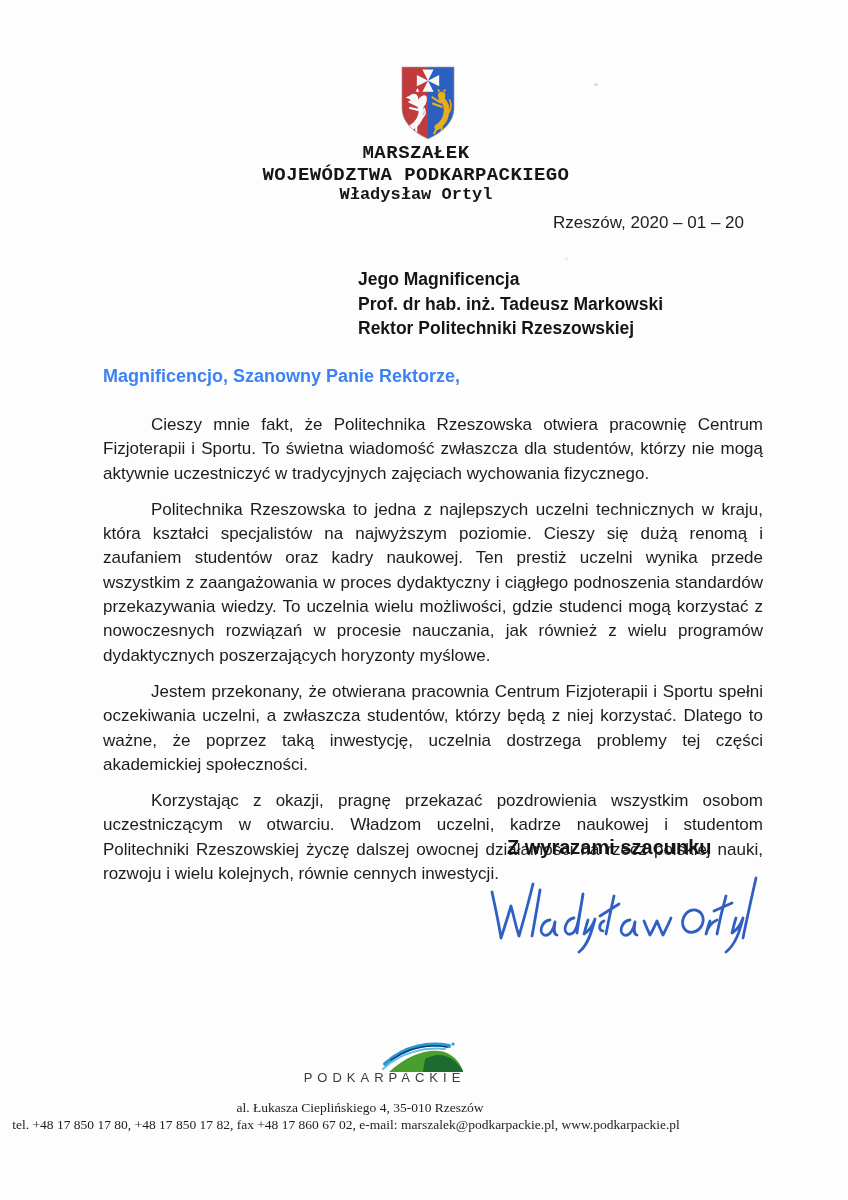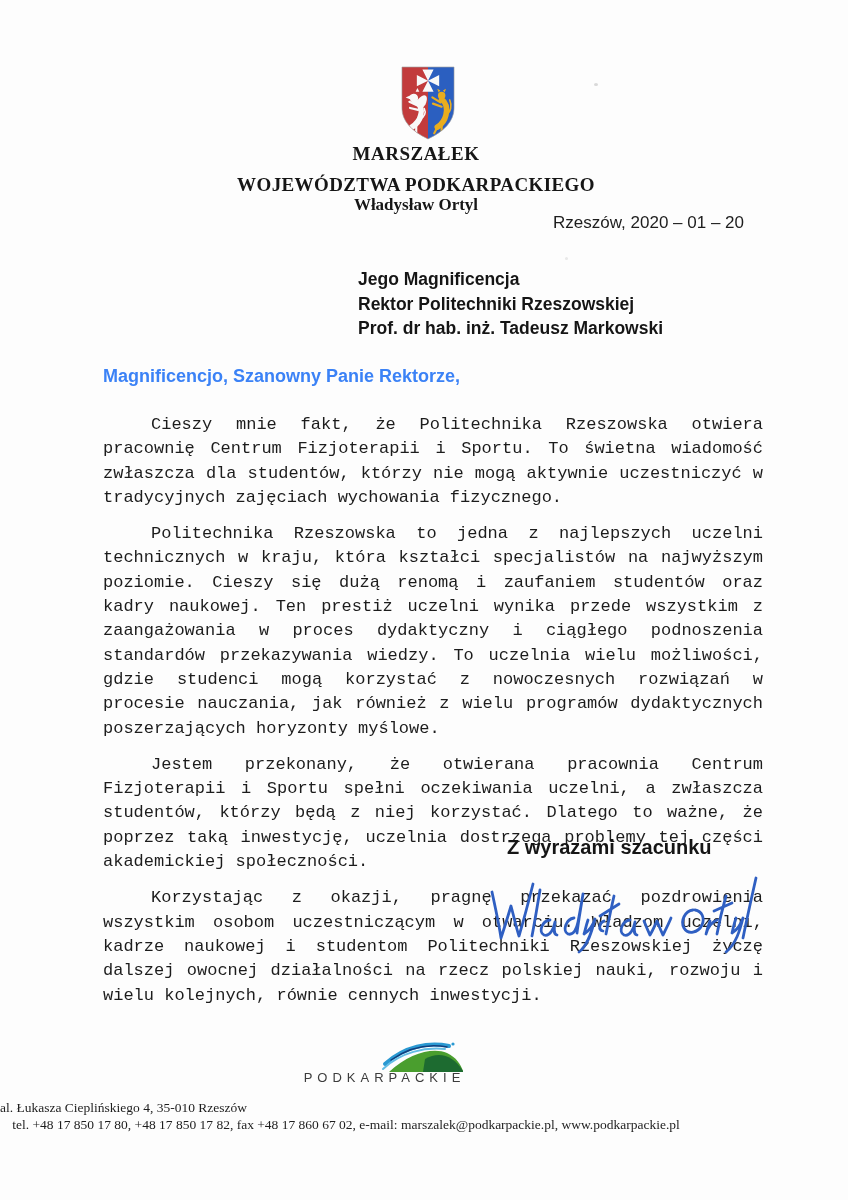--- a/index.html
+++ b/index.html
@@ -4,45 +4,45 @@
 <style>
   html,body{margin:0;padding:0;background:#ffffff;}
   .page{
     position:relative;width:848px;height:1200px;background:#fdfdfd;
     font-family:"Liberation Sans",sans-serif;color:#1b1b1b;overflow:hidden;
   }
   
   .crest{position:absolute;top:63px;left:397px;width:62px;height:80px;}
   .letterhead{
     position:absolute;top:144px;left:0;width:832px;text-align:center;
-    font-family:Liberation Serif, serif;font-weight:bold;color:#161616;
+    font-family:Liberation Mono, monospace;font-weight:bold;color:#161616;
   }
   .lh-line1{font-size:19px;letter-spacing:.5px;line-height:19px;}
-  .lh-line2{font-size:19px;letter-spacing:.4px;line-height:20px;margin-top:12px;}
+  .lh-line2{font-size:19px;letter-spacing:.4px;line-height:20px;margin-top:2px;}
   .lh-name{font-size:17px;margin-top:0;}
   .dateline{position:absolute;top:213px;right:104px;font-size:17px;color:#1d1d1d;}
   
   .recipient{position:absolute;top:267px;left:358px;font-size:17.5px;font-weight:bold;line-height:24.5px;color:#151515;}
   .salutation{position:absolute;top:366px;left:103px;font-size:18px;font-weight:bold;color:#3b82f6;}
   
   .body-text{
     position:absolute;top:413px;left:103px;width:660px;
     font-size:17px;line-height:24.3px;text-align:justify;color:#1c1c1c;
   }
-  .body-text p{margin:0 0 12px 0;text-indent:48px;font-family:Liberation Mono, monospace;}
+  .body-text p{margin:0 0 12px 0;text-indent:48px;}
   .closing{position:absolute;top:836px;left:507px;font-size:20px;font-weight:bold;color:#151515;}
   .signature-svg{position:absolute;top:864px;left:478px;}
   
   .logo-art{position:absolute;top:1039px;left:50%;transform:translateX(-50%);}
   .logo-label{
     position:absolute;top:1070px;left:0;width:764px;text-align:center;
     font-size:13px;letter-spacing:5px;text-indent:5px;color:#3c3c3c;font-weight:500;
   }
   .footer-address{
-    position:absolute;top:1100px;left:0;width:694px;text-align:left;
+    position:absolute;top:1100px;left:13px;width:694px;text-align:center;
     font-family:"Liberation Serif",serif;font-size:13.5px;color:#1d1d1d;
   }
   .footer-contact{
     position:absolute;top:1117px;left:0;width:692px;text-align:center;
     font-family:"Liberation Serif",serif;font-size:13.5px;color:#1d1d1d;
   }
   .scan-dot{position:absolute;background:#c2c2c2;border-radius:50%;opacity:.6;}
 </style>
 </head>
 <body>
@@ -86,22 +86,22 @@
   <div class="letterhead">
     <div class="lh-line1">MARSZAŁEK</div>
     <div class="lh-line2">WOJEWÓDZTWA PODKARPACKIEGO</div>
     <div class="lh-name">Władysław Ortyl</div>
   </div>
 
   <div class="dateline">Rzeszów, 2020 – 01 – 20</div>
 
   <div class="recipient">
     <div>Jego Magnificencja</div>
+    <div>Prof. dr hab. inż. Tadeusz Markowski</div>
     <div>Rektor Politechniki Rzeszowskiej</div>
-    <div>Prof. dr hab. inż. Tadeusz Markowski</div>
   </div>
 
   <div class="salutation">Magnificencjo, Szanowny Panie Rektorze,</div>
 
   <div class="body-text">
     <p>Cieszy mnie fakt, że Politechnika Rzeszowska otwiera pracownię Centrum Fizjoterapii i Sportu. To świetna wiadomość zwłaszcza dla studentów, którzy nie mogą aktywnie uczestniczyć w tradycyjnych zajęciach wychowania fizycznego.</p>
     <p>Politechnika Rzeszowska to jedna z najlepszych uczelni technicznych w kraju, która kształci specjalistów na najwyższym poziomie. Cieszy się dużą renomą i zaufaniem studentów oraz kadry naukowej. Ten prestiż uczelni wynika przede wszystkim z zaangażowania w proces dydaktyczny i ciągłego podnoszenia standardów przekazywania wiedzy. To uczelnia wielu możliwości, gdzie studenci mogą korzystać z nowoczesnych rozwiązań w procesie nauczania, jak również z wielu programów dydaktycznych poszerzających horyzonty myślowe.</p>
     <p>Jestem przekonany, że otwierana pracownia Centrum Fizjoterapii i Sportu spełni oczekiwania uczelni, a zwłaszcza studentów, którzy będą z niej korzystać. Dlatego to ważne, że poprzez taką inwestycję, uczelnia dostrzega problemy tej części akademickiej społeczności.</p>
     <p>Korzystając z okazji, pragnę przekazać pozdrowienia wszystkim osobom uczestniczącym w otwarciu. Władzom uczelni, kadrze naukowej i studentom Politechniki Rzeszowskiej życzę dalszej owocnej działalności na rzecz polskiej nauki, rozwoju i wielu kolejnych, równie cennych inwestycji.</p>
   </div>

